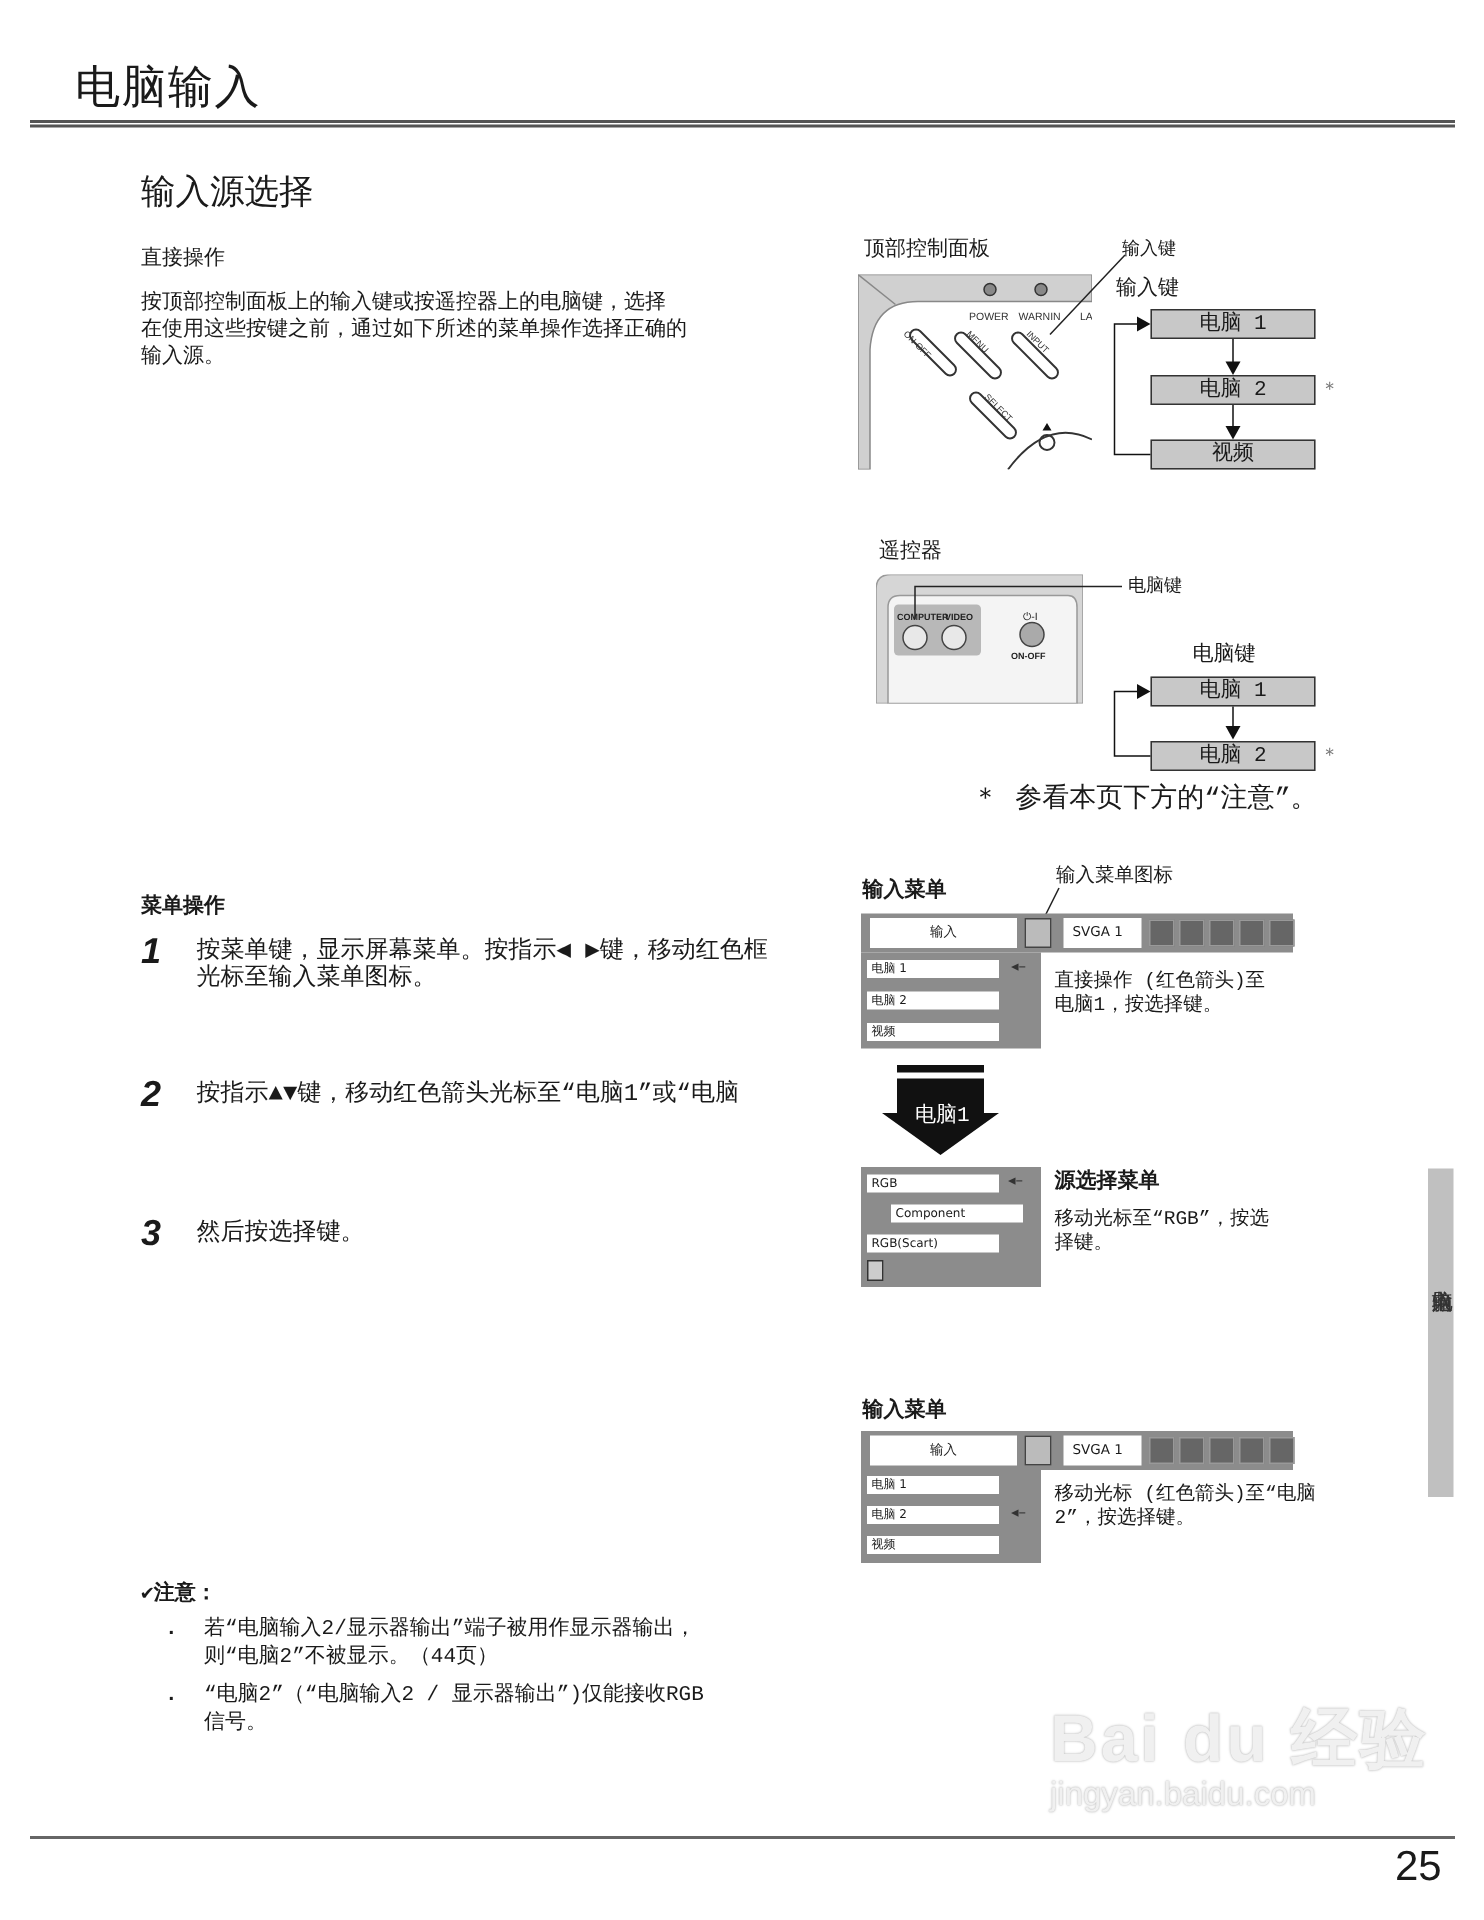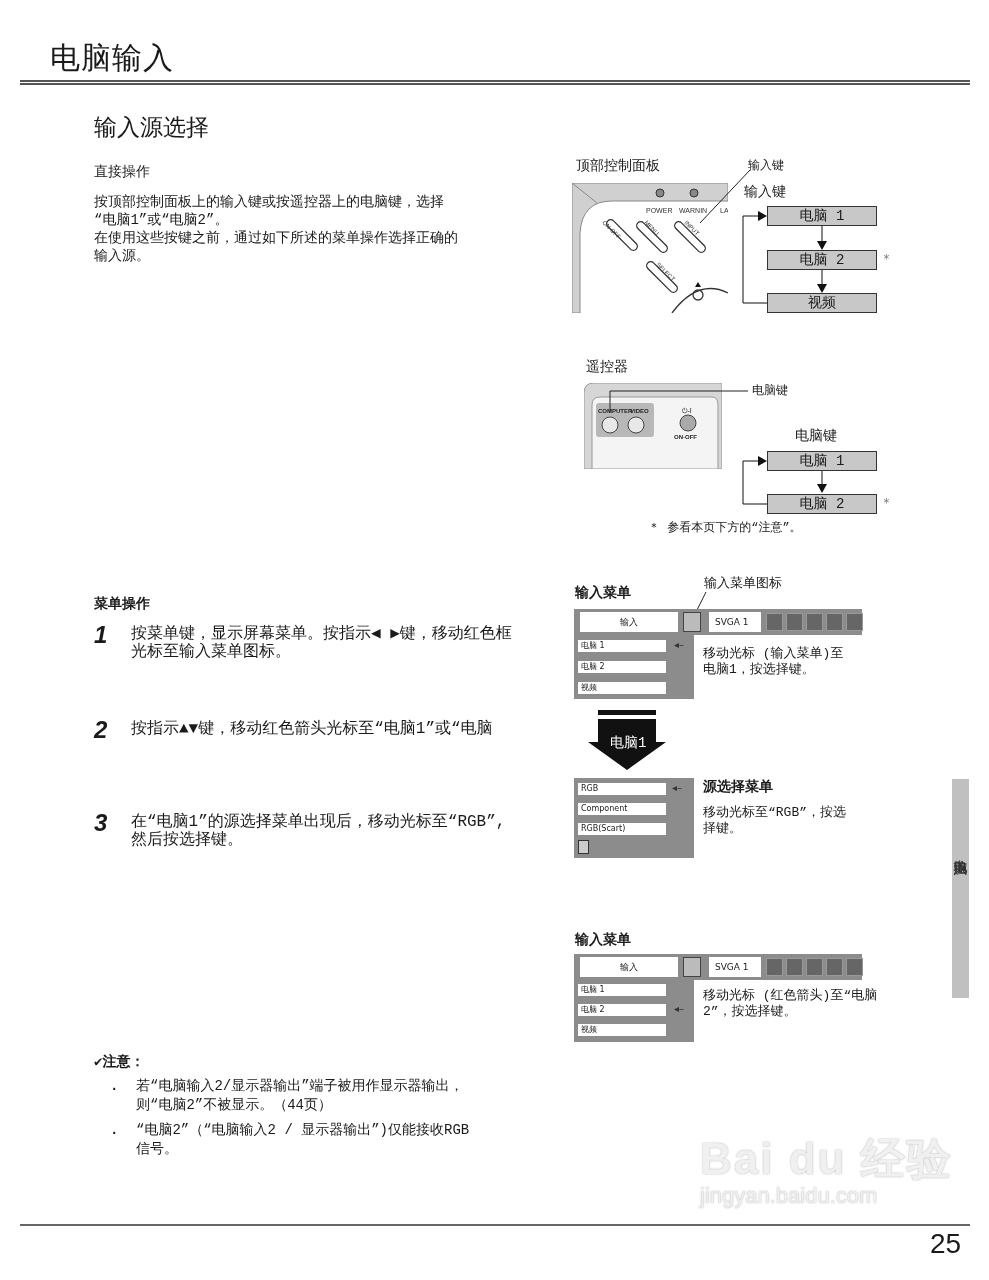--- a/index.html
+++ b/index.html
@@ -55,21 +55,20 @@
 </head>
 <body>
 
 <div class="abs page-title serif">电脑输入</div>
 <div class="abs title-rule"></div>
 <div class="abs section-title serif">输入源选择</div>
 
 <div class="abs sub-heading serif">直接操作</div>
 <div class="abs para serif" style="top:193px;">
   <div>按顶部控制面板上的输入键或按遥控器上的电脑键，选择</div>
-  <div>“电脑1”或“电脑2”。</div>
   <div>在使用这些按键之前，通过如下所述的菜单操作选择正确的</div>
   <div>输入源。</div>
 </div>
 
 <div class="abs diag-label serif" style="left:576px; top:157px;">顶部控制面板</div>
 <div class="abs small-label serif" style="left:748px; top:157px;">输入键</div>
 <div class="abs diag-label serif" style="left:744px; top:183px;">输入键</div>
 
 <div class="abs" style="left:572px; top:183px; width:156px; height:130px;">
   <svg width="156" height="130" viewBox="0 0 156 130">
@@ -135,38 +134,37 @@
 <div class="abs diag-label serif" style="left:795px; top:427px;">电脑键</div>
 <div class="flow-box serif" style="left:767px; top:451px;">电脑 1</div>
 <div class="flow-box serif" style="left:767px; top:494px;">电脑 2</div>
 <div class="asterisk" style="left:880px; top:494px;">＊</div>
 <svg class="abs" style="left:738px; top:450px;" width="90" height="60">
   <line x1="84" y1="21" x2="84" y2="36" stroke="#111"></line>
   <path d="M79 34 L84 43 L89 34 Z" fill="#111"></path>
   <polyline points="29,54 5,54 5,11 24,11" fill="none" stroke="#111"></polyline>
   <path d="M20 6 L29 11 L20 16 Z" fill="#111"></path>
 </svg>
-<div class="abs serif" style="left:648px; top:519px; font-size:12px;">＊ 参看本页下方的“注意”。</div>
+<div class="abs serif" style="left:648px; top:519px; font-size:18px;">＊ 参看本页下方的“注意”。</div>
 
 <div class="abs bold-heading serif" style="left:94px; top:595px;">菜单操作</div>
 
 <div class="abs step-num" style="top:621px;">1</div>
 <div class="abs step-text serif" style="top:625px;">
   <div>按菜单键，显示屏幕菜单。按指示◀ ▶键，移动红色框</div>
   <div>光标至输入菜单图标。</div>
 </div>
 
 <div class="abs step-num" style="top:716px;">2</div>
 <div class="abs step-text serif" style="top:720px;">
   <div>按指示▲▼键，移动红色箭头光标至“电脑1”或“电脑</div>
 </div>
 
 <div class="abs step-num" style="top:809px;">3</div>
 <div class="abs step-text serif" style="top:813px;">
-  <div>在“电脑1”的源选择菜单出现后，移动光标至“RGB”,</div>
   <div>然后按选择键。</div>
 </div>
 
 <div class="abs bold-heading serif" style="left:575px; top:584px;">输入菜单</div>
 <div class="abs small-label serif" style="left:704px; top:574px; font-size:13px;">输入菜单图标</div>
 <svg class="abs" style="left:690px; top:590px;" width="20" height="28">
   <line x1="16" y1="2" x2="4" y2="26" stroke="#222"></line>
 </svg>
 <div class="menu-bar" style="left:574px; top:609px; width:288px;">
   <div class="title-cell">输入</div>
@@ -178,36 +176,36 @@
   <div class="ico" style="left:252px;"></div>
   <div class="ico" style="left:272px;"></div>
 </div>
 <div class="menu-list" style="left:574px; top:635px; width:120px; height:64px;">
   <div class="menu-item" style="top:5px;">电脑 1</div>
   <div class="menu-arrow" style="left:100px; top:4px;">◂–</div>
   <div class="menu-item" style="top:26px;">电脑 2</div>
   <div class="menu-item" style="top:47px;">视频</div>
 </div>
 <div class="caption serif" style="left:703px; top:646px;">
-  <div>移动光标 (输入菜单)至</div>
+  <div>直接操作 (红色箭头)至</div>
   <div>电脑1，按选择键。</div>
 </div>
 
 <div class="abs" style="left:588px; top:710px; width:80px; height:60px;">
   <svg width="80" height="60" viewBox="0 0 80 60">
     <rect x="10" y="0" width="58" height="5" fill="#111"></rect>
     <path d="M10 9 L68 9 L68 32 L78 32 L39 60 L0 32 L10 32 Z" fill="#111"></path>
   </svg>
   <div class="abs serif" style="left:22px; top:24px; color:#fff; font-size:14px;">电脑1</div>
 </div>
 
 <div class="menu-list" style="left:574px; top:778px; width:120px; height:80px; background:#8c8c8c;">
   <div class="menu-item" style="top:5px;">RGB</div>
   <div class="menu-arrow" style="left:98px; top:4px;">◂–</div>
-  <div class="menu-item" style="top:25px;">Component</div>
+  <div class="menu-item" style="top:25px;margin-left:16px;">Component</div>
   <div class="menu-item" style="top:45px;">RGB(Scart)</div>
   <div class="abs" style="left:4px; top:62px; width:11px; height:14px; background:#ccc; border:1px solid #333;"></div>
 </div>
 <div class="abs bold-heading serif" style="left:703px; top:778px;">源选择菜单</div>
 <div class="caption serif" style="left:703px; top:805px;">
   <div>移动光标至“RGB”，按选</div>
   <div>择键。</div>
 </div>
 
 <div class="abs bold-heading serif" style="left:575px; top:931px;">输入菜单</div>

